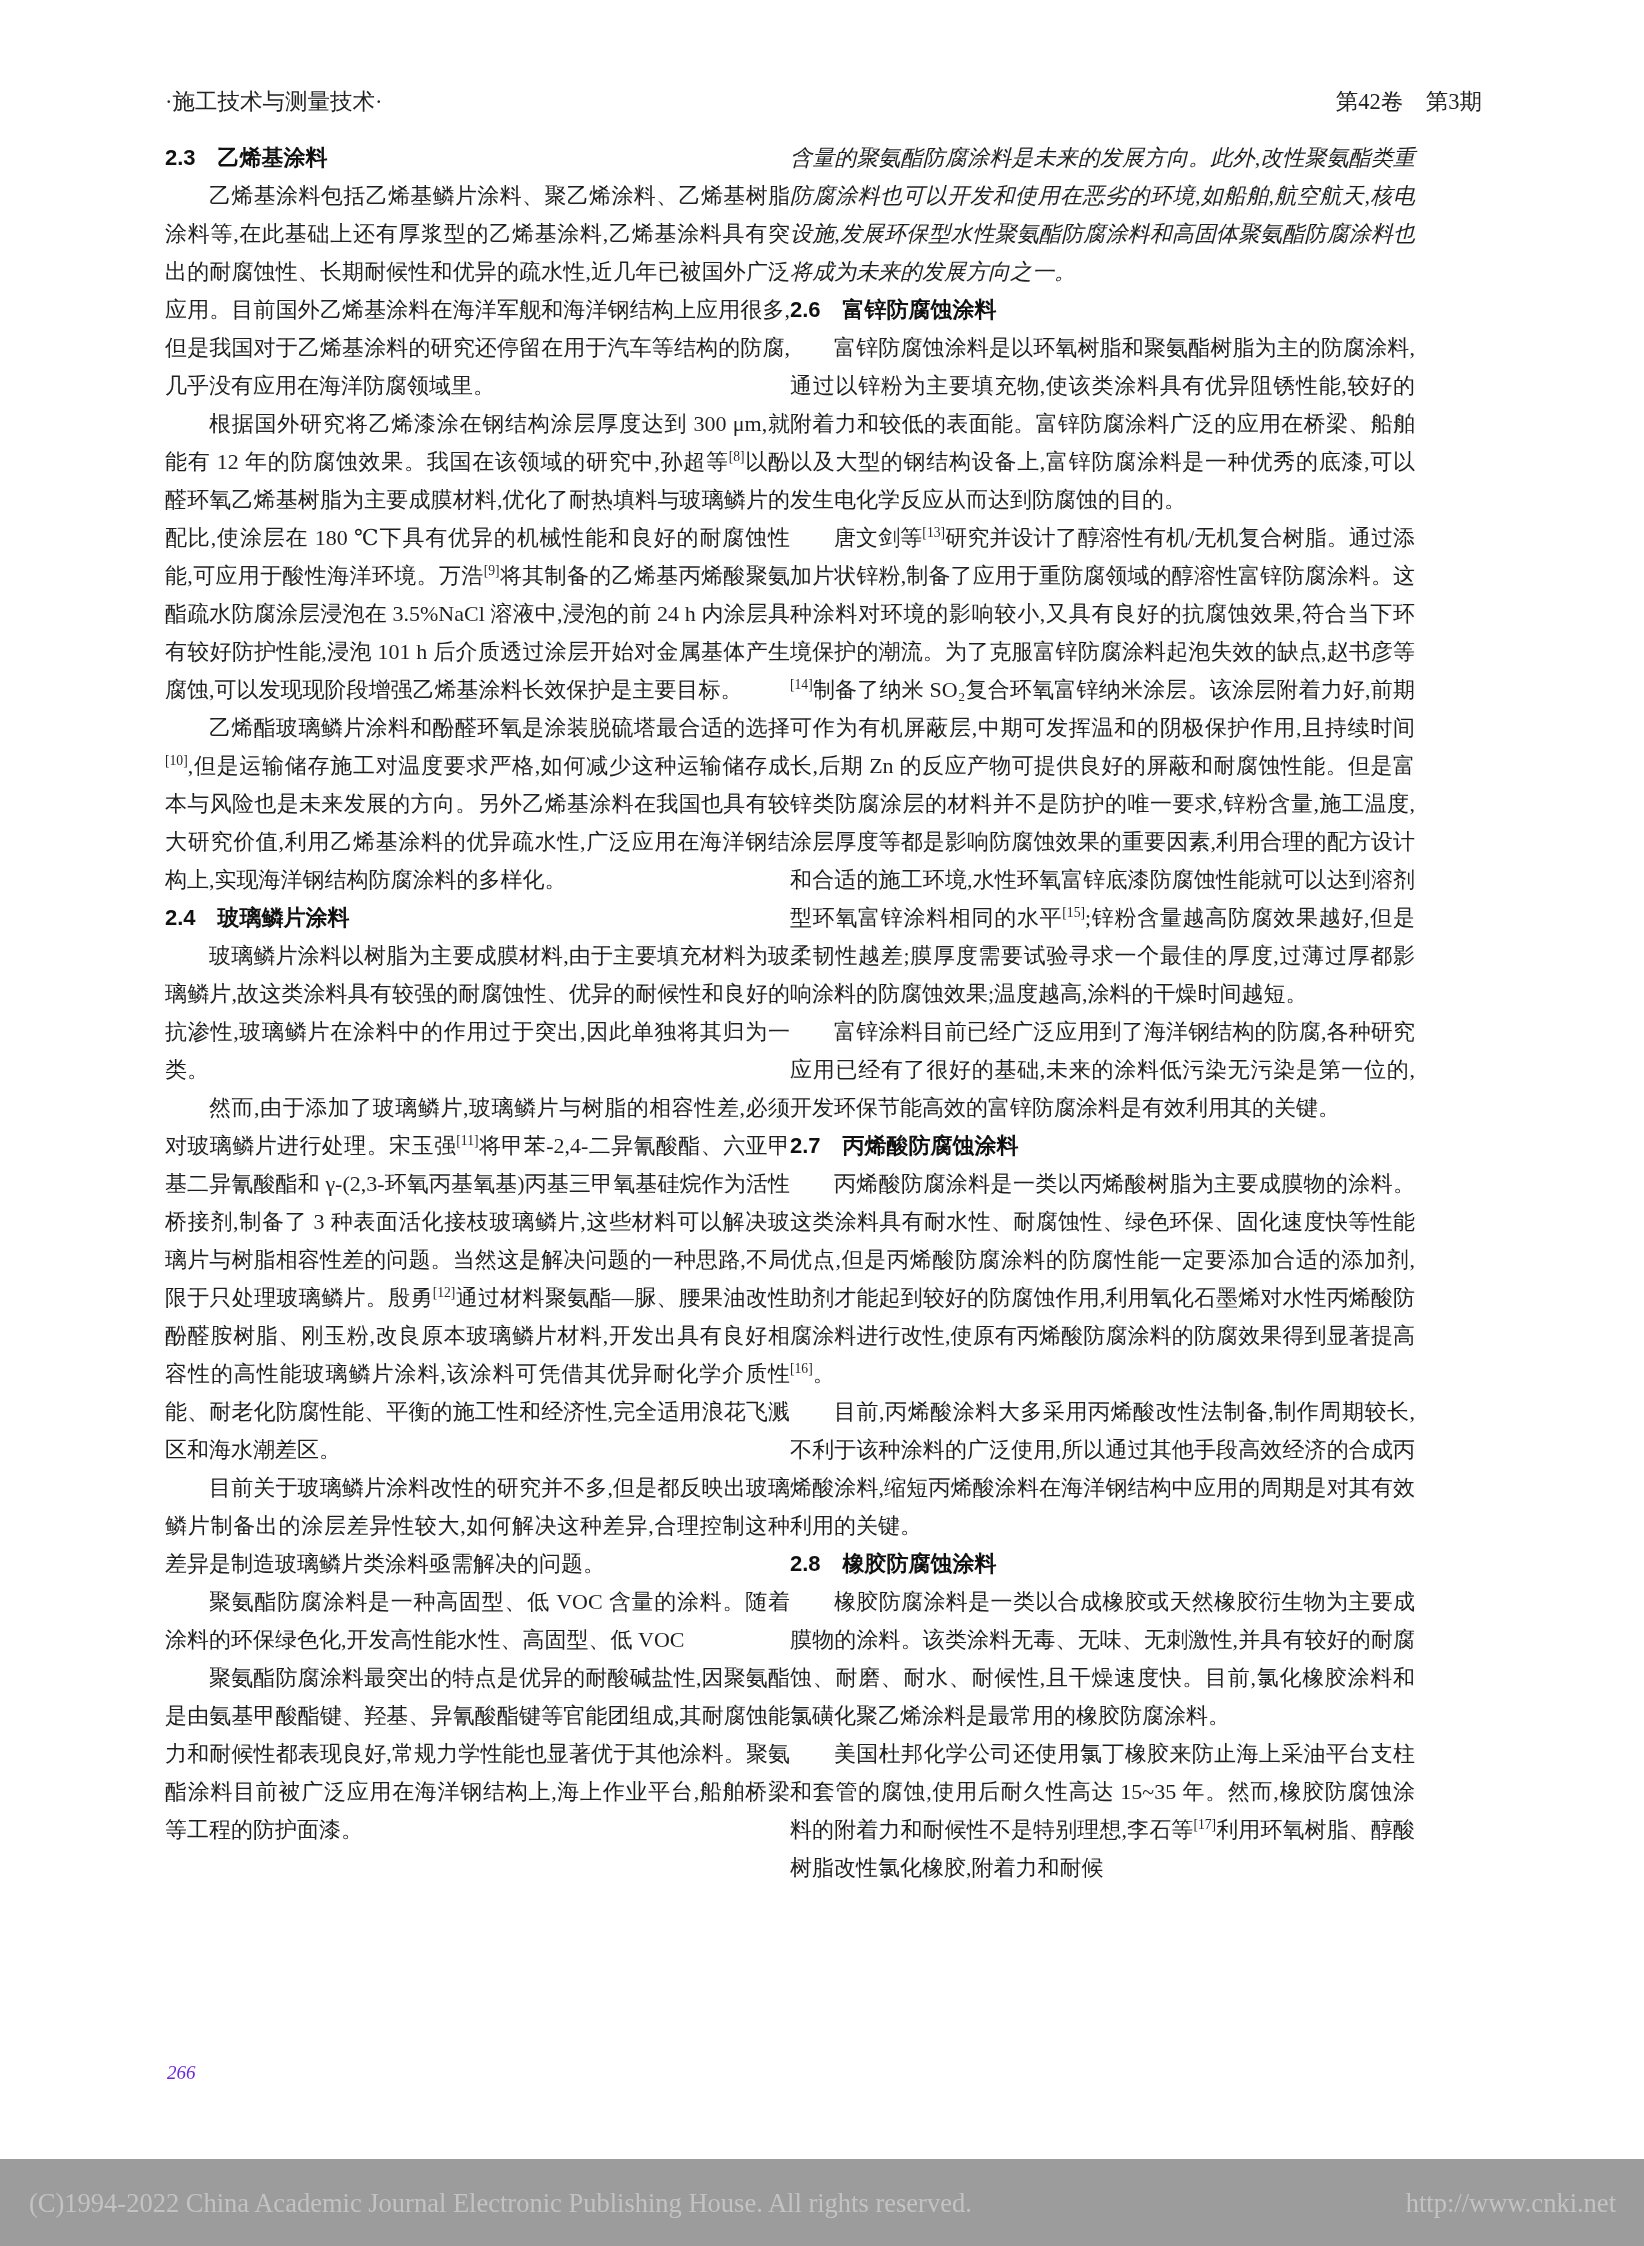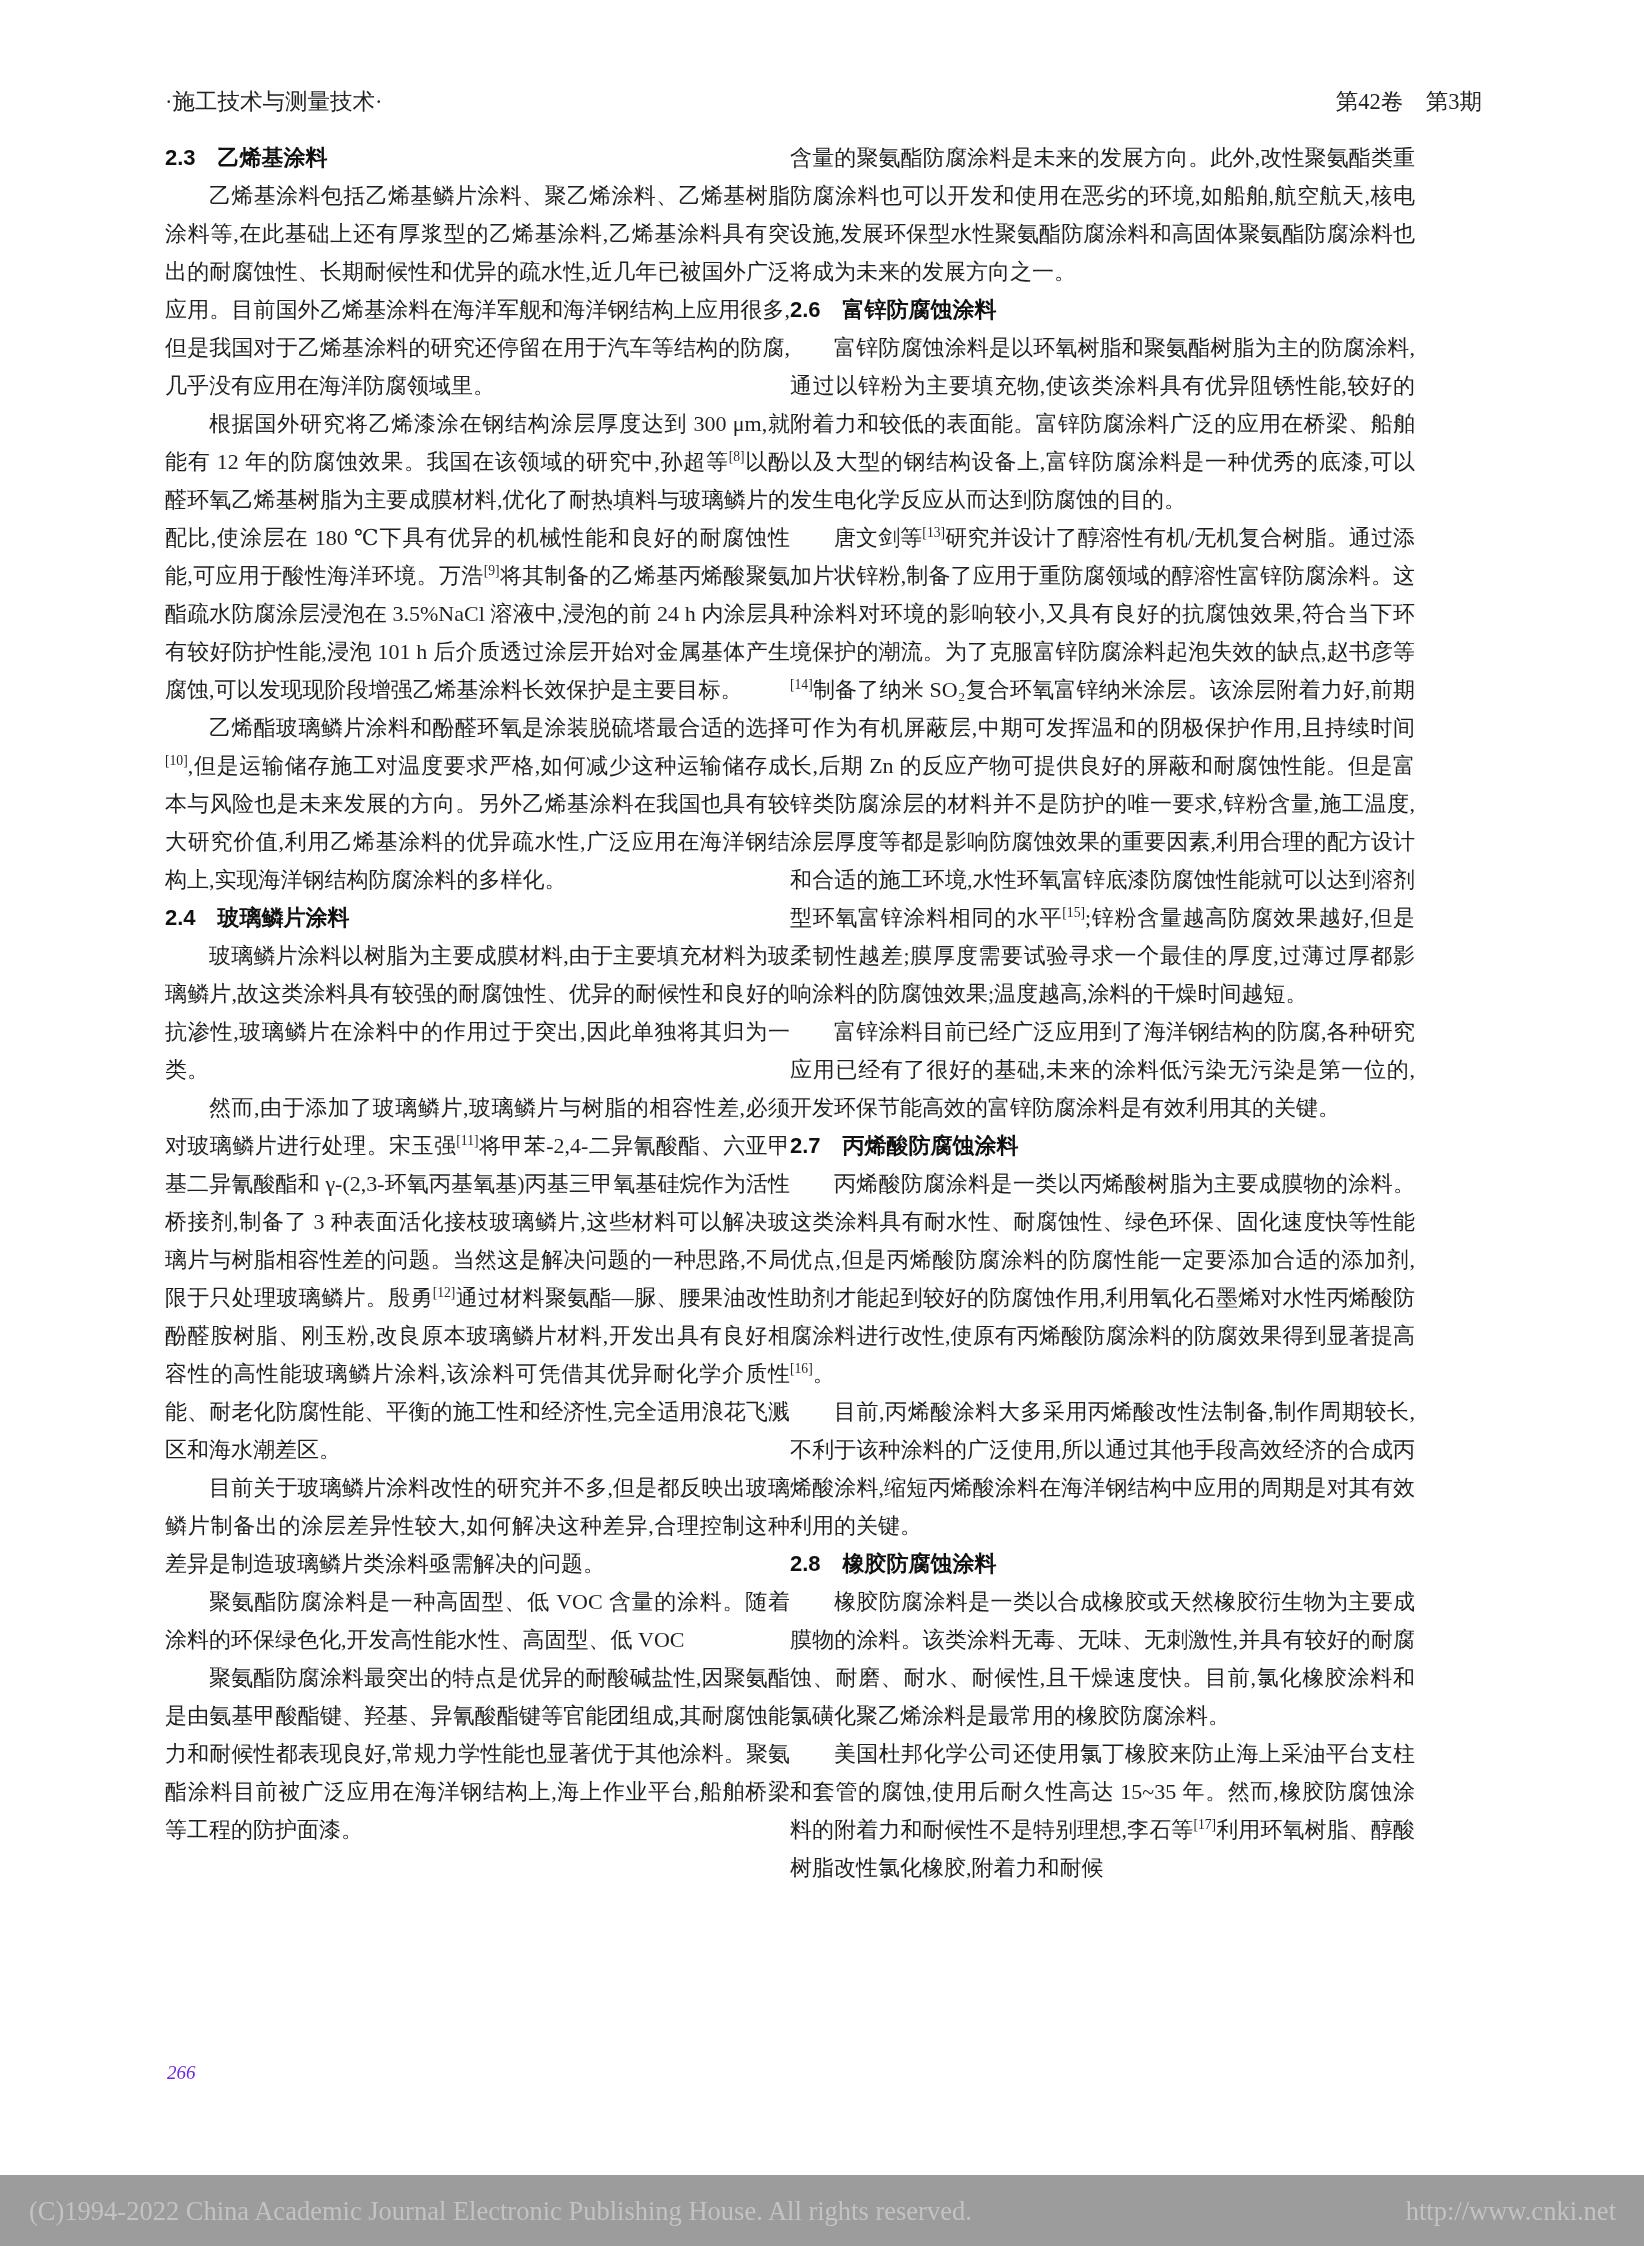--- a/index.html
+++ b/index.html
@@ -32,33 +32,33 @@
     text-align: justify;
   }
   .sec-heading {
     font-family: "Liberation Sans", "DejaVu Sans", sans-serif;
     font-weight: bold;
     font-size: 22px;
     line-height: 38px;
     color: #111;
   }
   p.para { text-indent: 2em; margin: 0; }
-  p.cont { text-indent: 0; }
+  p.cont { text-indent: 0; font-style: italic; }
   sup { font-size: 0.62em; vertical-align: super; line-height: 0; }
 
   .page-number {
     position: absolute;
     left: 167px; top: 2062px;
     font-size: 19px; color: #6d28d9; font-style: italic;
   }
 
   .footer {
     position: absolute;
     left: 0; right: 0; bottom: 0;
-    height: 72px;
+    height: 88px;
     background: #9c9c9c;
     display: flex; align-items: center;
     padding: 0 29px;
     font-size: 26.5px;
     color: #c3c3c3;
     font-family: "Liberation Serif", "DejaVu Serif", serif;
   }
   .footer .url { margin-left: auto; }
 </style>
 </head>

